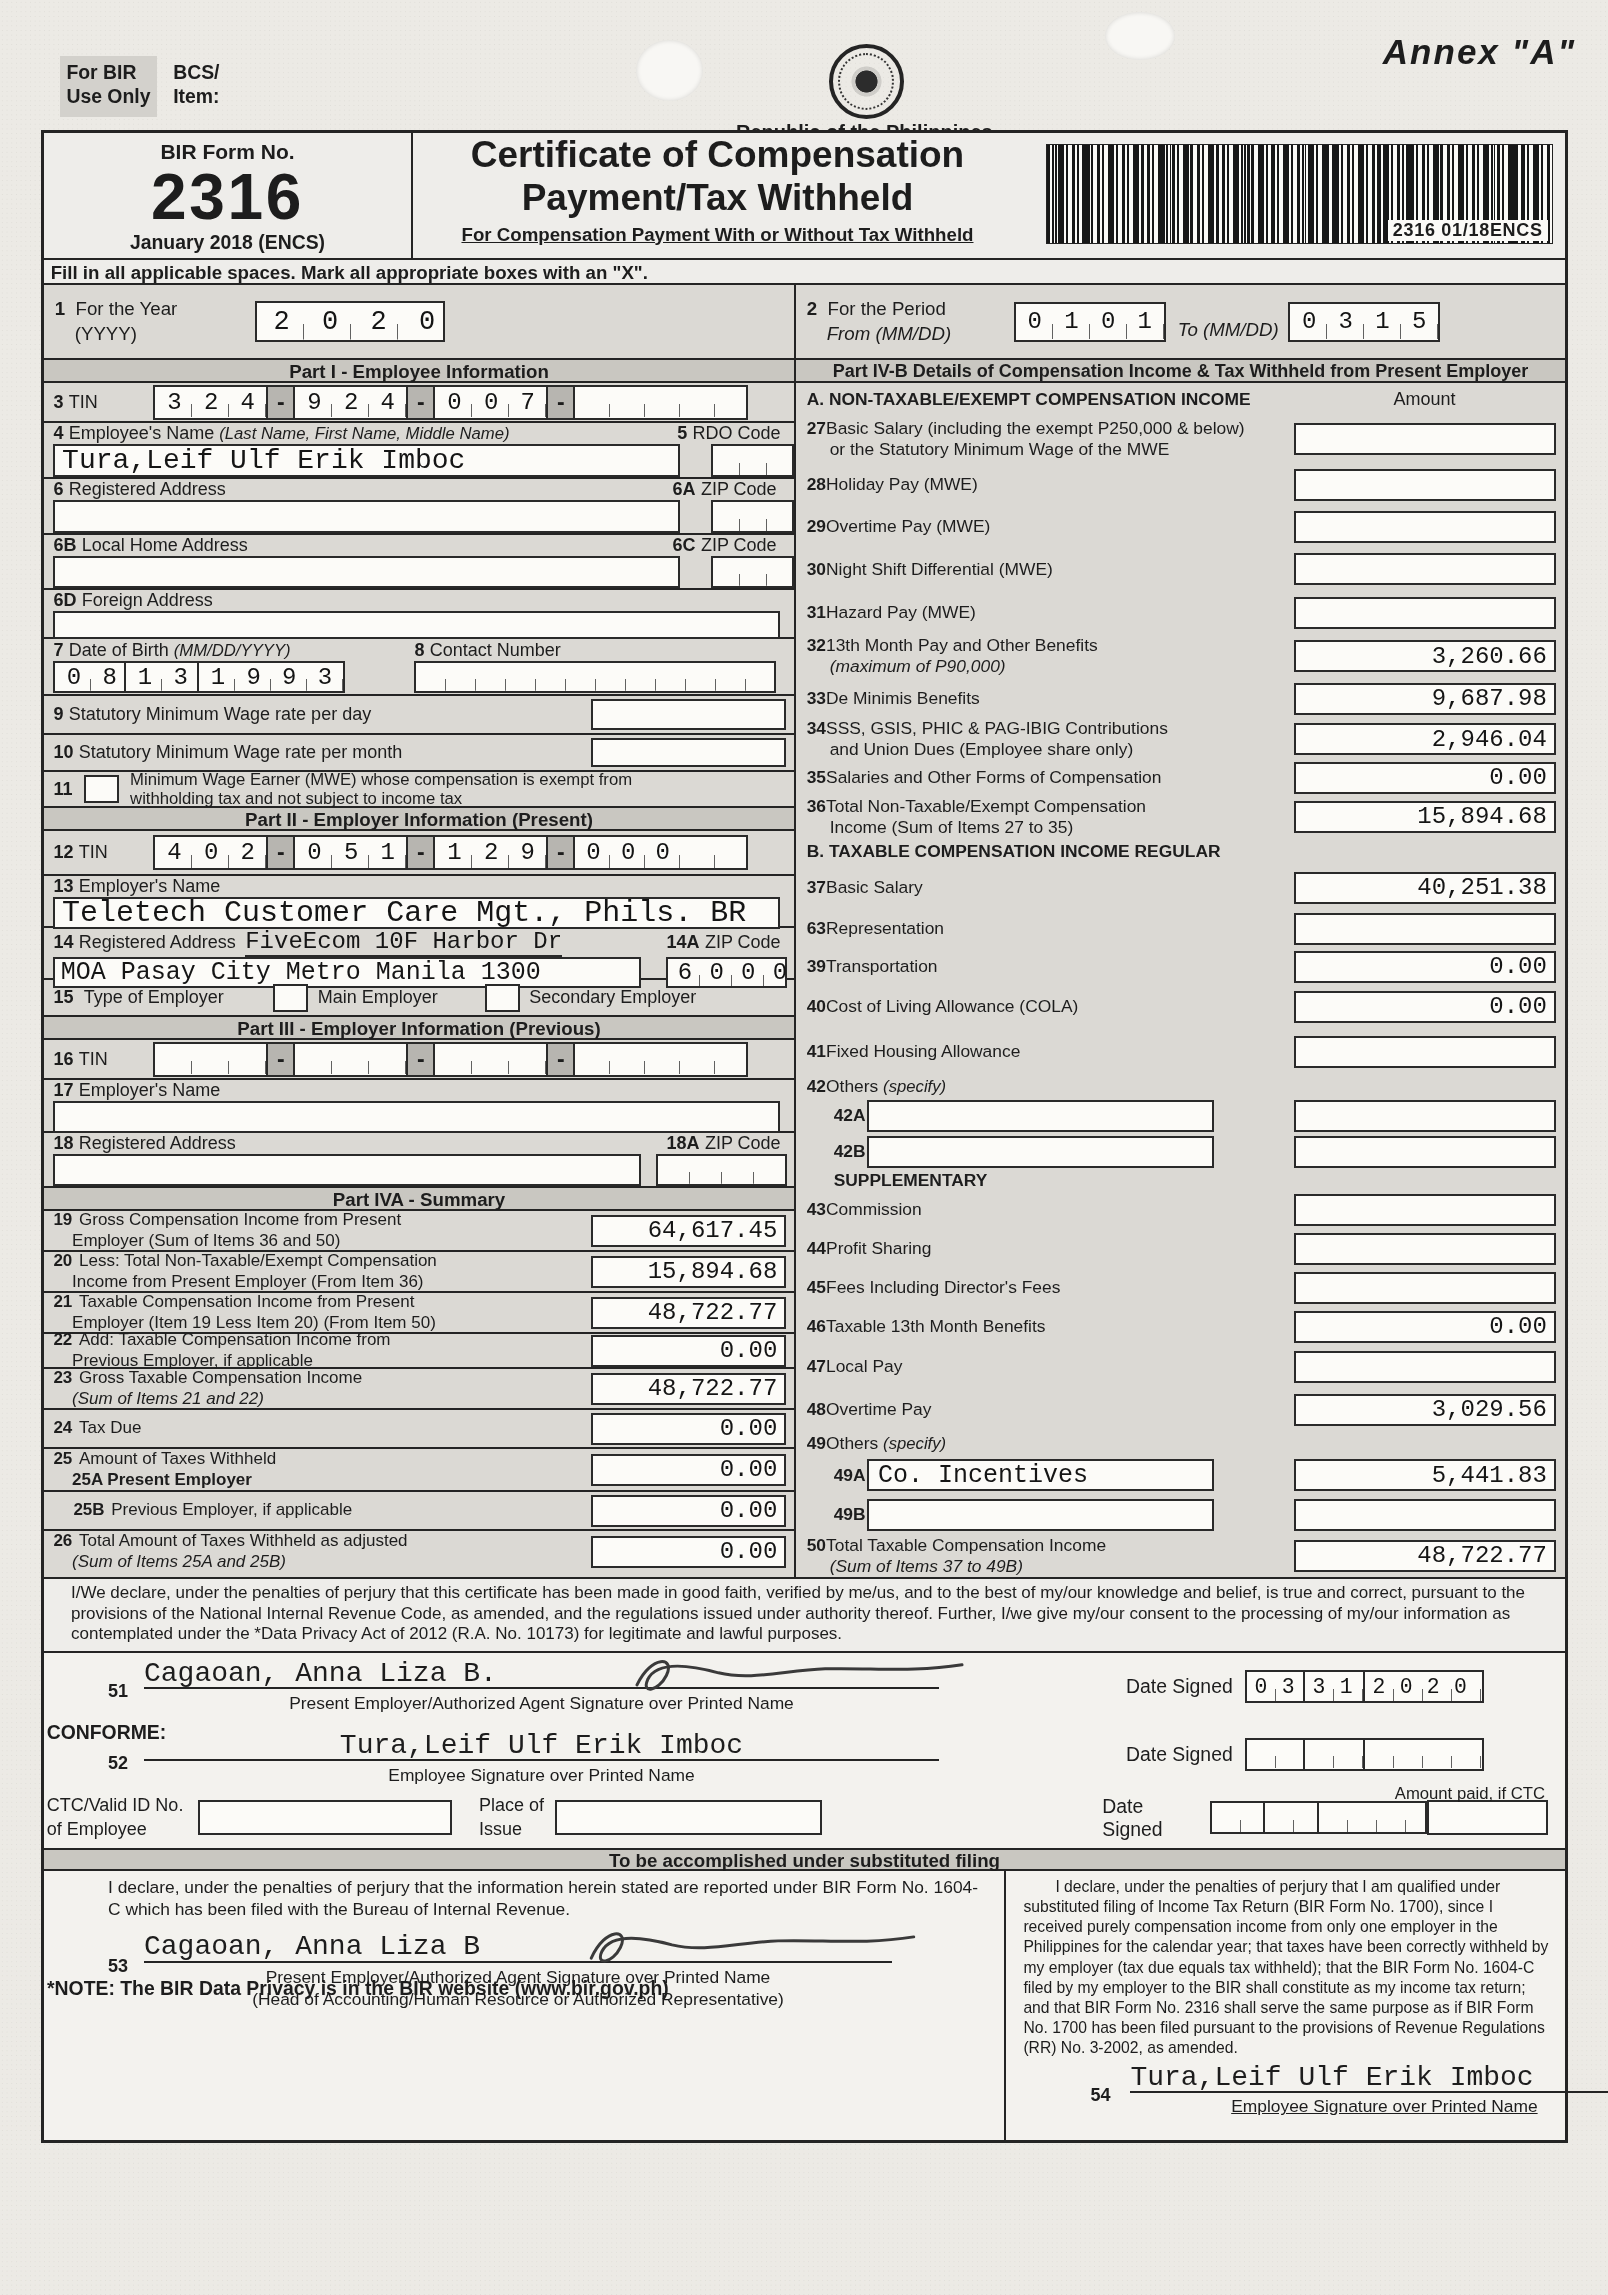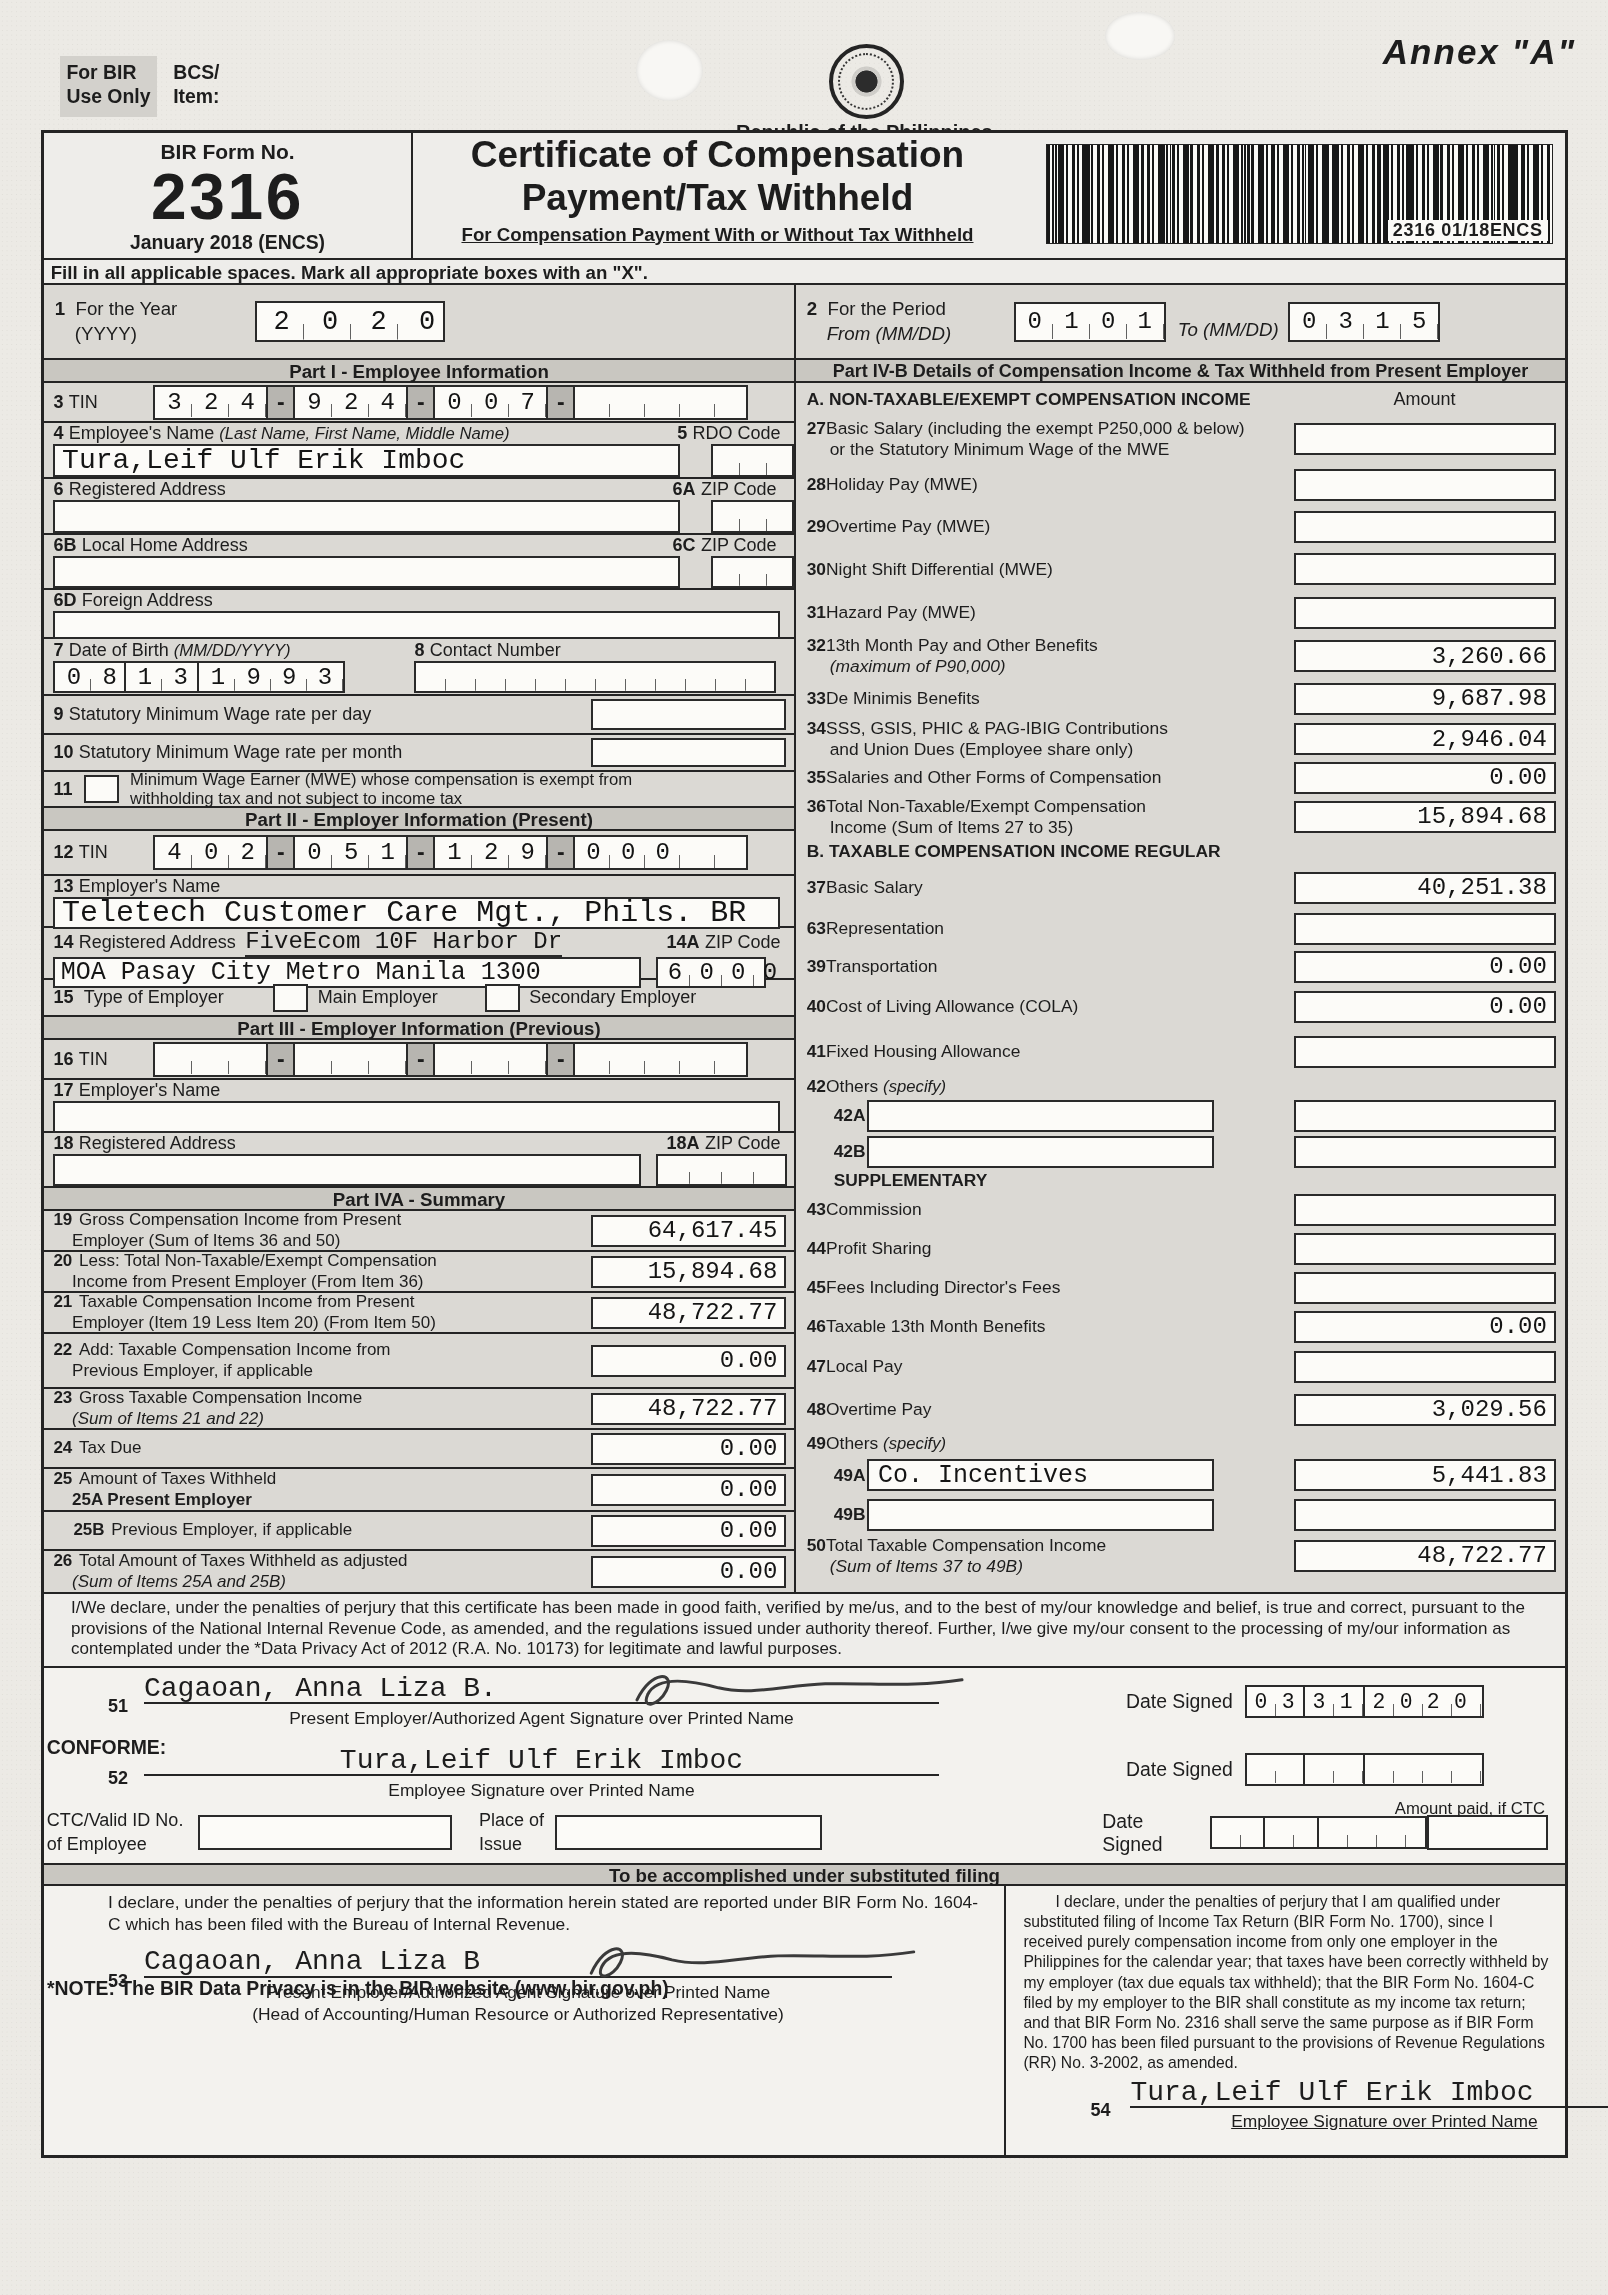--- a/index.html
+++ b/index.html
@@ -328,21 +328,21 @@
         <div class="lrow" style="height:52px">
           <div class="fl">
             <span class="lab"><b>14</b><span>Registered Address</span></span>
             <span class="val" style="font-size:24px; margin-left:9.4px; border-bottom:2px solid #2a2a2a;">FiveEcom 10F Harbor Dr</span>
             <span class="lab" style="position:absolute; right:13.4px;"><b>14A</b><span>ZIP Code</span></span>
           </div>
           <div class="fl">
             <div class="wbox" style="width:588px;height:31px;display:flex;align-items:center;padding-left:5.3px">
               <span class="val" style="font-size:25px">MOA Pasay City Metro Manila 1300</span>
             </div>
-            <div class="dbox cells" style="--cw:32px;width:110px;margin-left:15px;height:31px">
+            <div class="dbox cells" style="--cw:32px;width:121px;margin-left:25px;height:31px">
               <span class="dg" style="--cw:32px">6000</span>
             </div>
           </div>
         </div>
 
         <div class="lrow fl" style="height:37px">
           <span class="lab" style="width:220px"><b>15</b>&nbsp;<span>Type of Employer</span></span>
           <span class="chk"></span>
           <span class="lab" style="margin:0 47px 0 9.4px">Main Employer</span>
           <span class="chk"></span>
@@ -400,21 +400,21 @@
           <div class="abox sumbox">
               <span class="val">15,894.68</span>
             </div>
         </div>
         <div class="sumrow" style="height:41px">
           <div class="sumlab"><b>21</b><span>Taxable Compensation Income from Present</span><br><span style="padding-left:18.7px">Employer (Item 19 Less Item 20) (From Item 50)</span></div>
           <div class="abox sumbox">
               <span class="val">48,722.77</span>
             </div>
         </div>
-        <div class="sumrow" style="height:55px">
+        <div class="sumrow" style="height:35px">
           <div class="sumlab"><b>22</b><span>Add: Taxable Compensation Income from</span><br><span style="padding-left:18.7px">Previous Employer, if applicable</span></div>
           <div class="abox sumbox">
               <span class="val">0.00</span>
             </div>
         </div>
         <div class="sumrow" style="height:41px">
           <div class="sumlab"><b>23</b><span>Gross Taxable Compensation Income</span><br><span class="it" style="padding-left:18.7px">(Sum of Items 21 and 22)</span></div>
           <div class="abox sumbox">
               <span class="val">48,722.77</span>
             </div>

